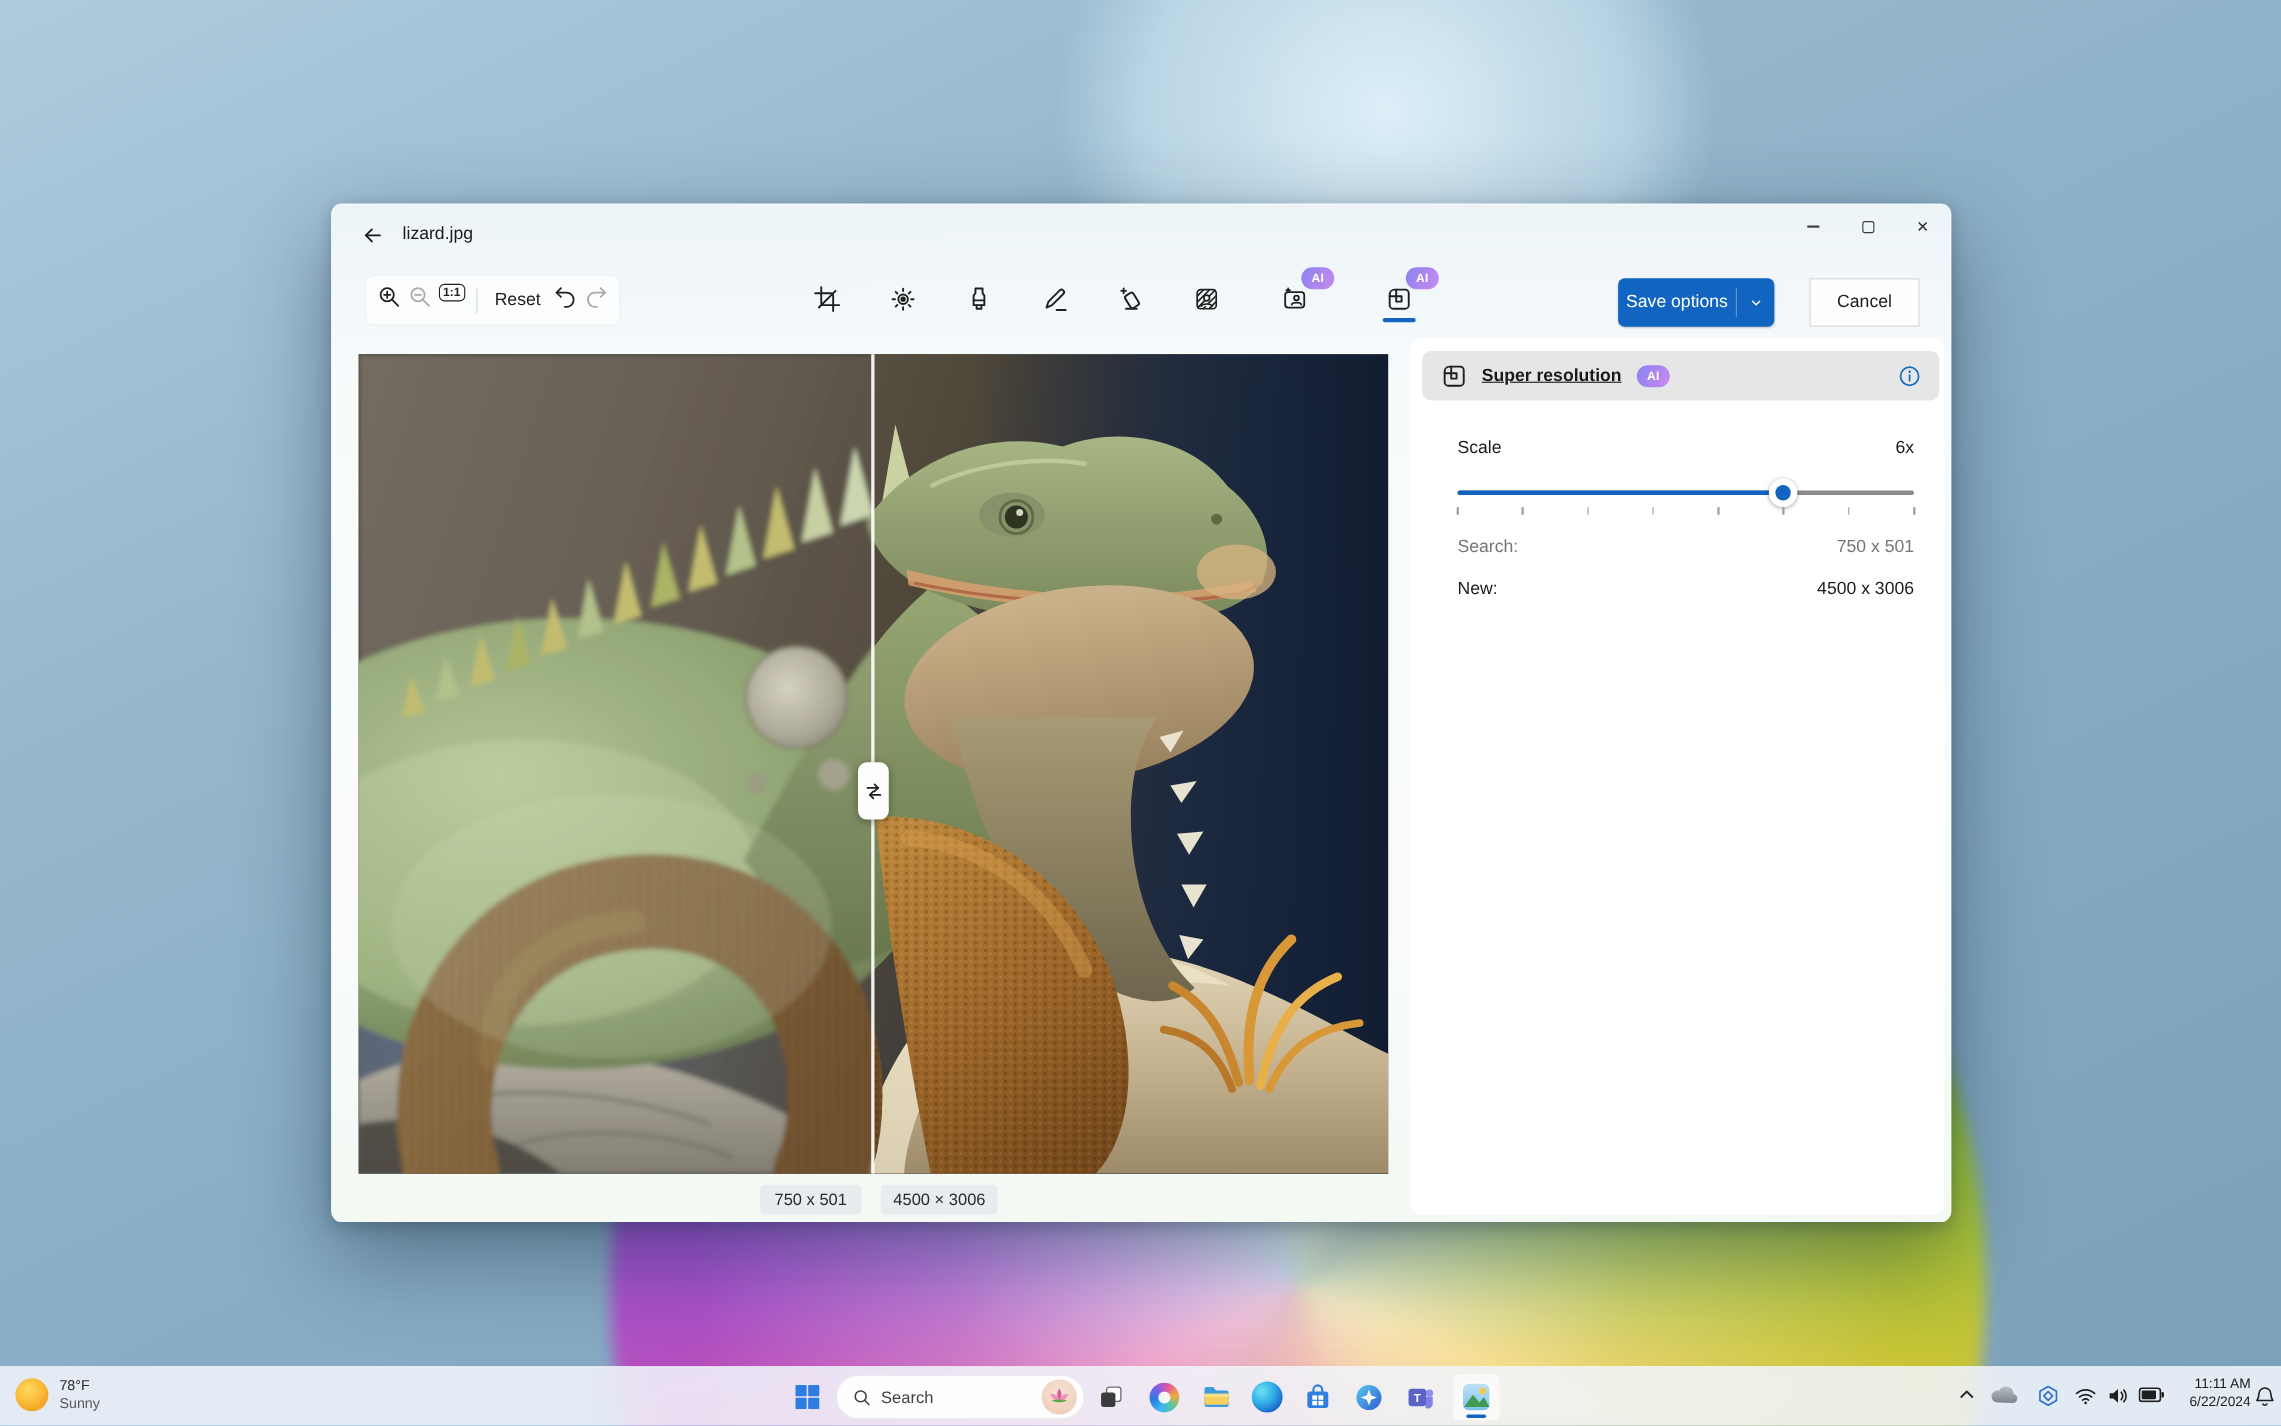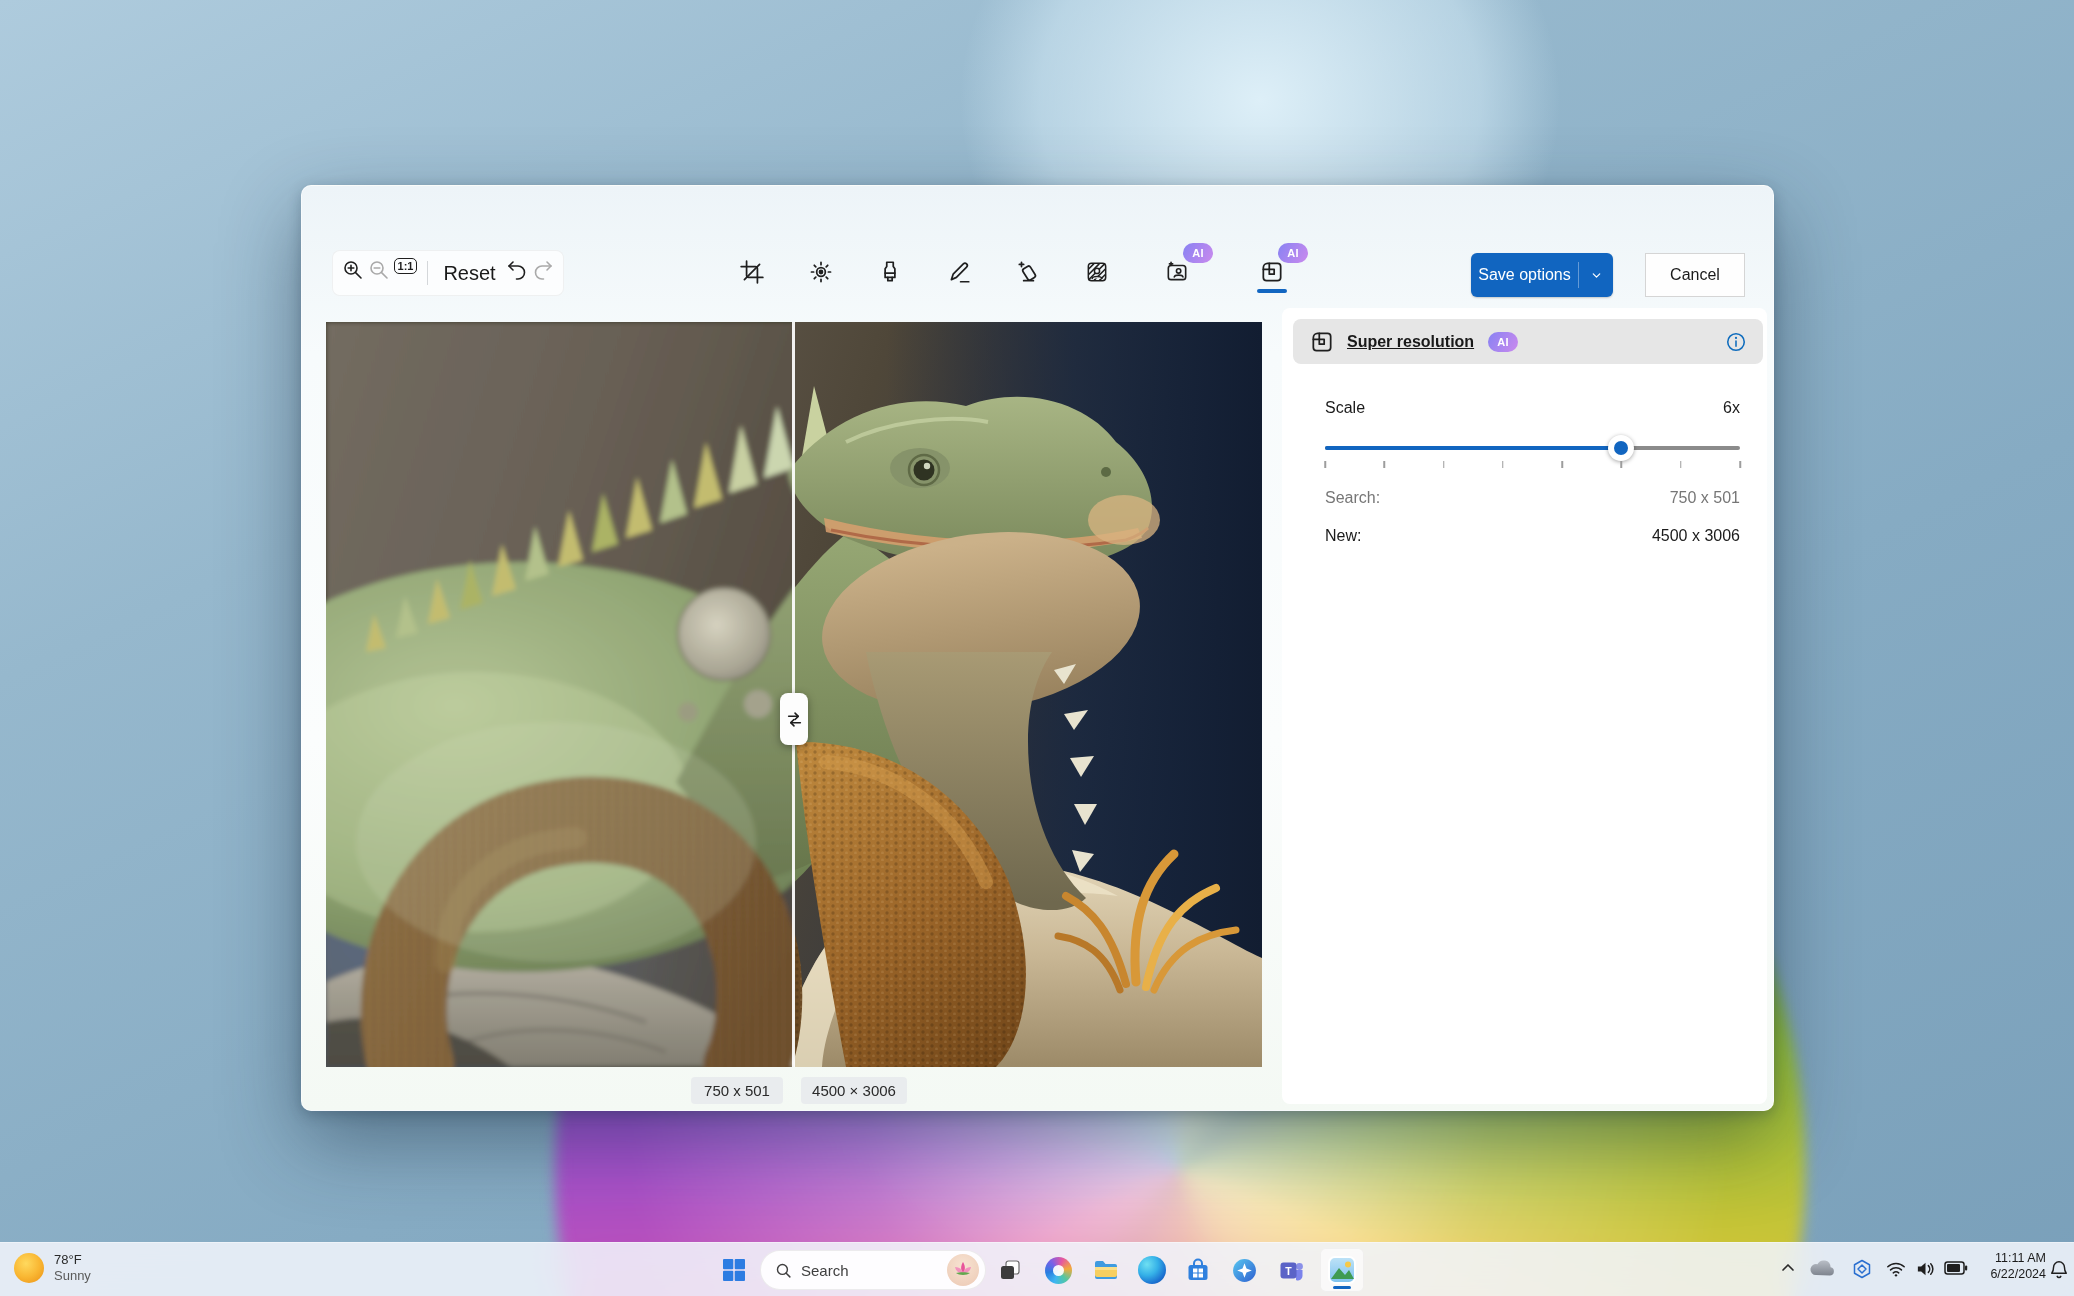--- a/index.html
+++ b/index.html
@@ -30,21 +30,21 @@
   .glyph-max{width:11px;height:11px;border:1.5px solid #3d3d3d;border-radius:2.5px;}
   .glyph-close{font-size:14px;line-height:1;color:#303030;}
   
   .tb-pill{position:absolute;left:30px;top:64px;width:232px;height:46px;border-radius:8px;
     background:rgba(255,255,255,.72);border:1px solid rgba(0,0,0,.05);
     display:flex;align-items:center;padding:0 8px;gap:2px;}
   .tb-icon{width:30px;height:30px;display:flex;align-items:flex-start;justify-content:center;border-radius:5px;color:#1f1f1f;}
   .tb-icon.disabled{color:#a9a9a9;}
   .ratio-box{font-size:11px;font-weight:bold;border:1.6px solid #1f1f1f;border-radius:5px;padding:1px 3px;color:#1f1f1f;}
   .tb-sep{width:1px;height:24px;background:#d4d7da;margin:0 7px;}
-  .reset-label{font-size:20px;color:#1a1a1a;padding:0 7px;}
+  .reset-label{font-size:16px;color:#1a1a1a;padding:0 7px;}
   .tool-btn{position:absolute;top:66px;width:40px;height:40px;display:flex;align-items:center;justify-content:center;color:#1f1f1f;}
   .ai-pill{position:absolute;top:-9px;right:-16px;width:30px;height:20px;border-radius:10px;
     background:linear-gradient(120deg,#8f83f2 10%,#c489ee 90%);color:#fff;font-size:11px;font-weight:bold;
     display:flex;align-items:center;justify-content:center;letter-spacing:.3px;}
   .tool-underline{position:absolute;left:955px;top:103px;width:30px;height:4px;border-radius:2px;background:#1266c1;}
   .save-btn{position:absolute;left:1169px;top:67px;width:142px;height:44px;border-radius:6px;background:#1165c0;
     display:flex;align-items:center;color:#fff;font-size:16px;box-shadow:0 1px 2px rgba(0,0,0,.2);}
   .save-label{flex:1;text-align:center;}
   .save-split{width:1px;height:26px;background:rgba(255,255,255,.35);}
   .save-chev{width:34px;display:flex;align-items:center;justify-content:center;}
@@ -106,20 +106,40 @@
 </style>
 </head>
 <body>
 
 <div class="screen">
   <div class="wp-glow"></div>
   <div class="wp-flower"></div>
 
   <div class="window">
 
+    <div class="titlebar">
+      <div class="back-btn">
+        <svg width="22" height="22" viewBox="0 0 24 24" fill="none" stroke="#1a1a1a" stroke-width="1.8" stroke-linecap="round" stroke-linejoin="round">
+            <path d="M19 12H5"></path>
+            <path d="M11 6l-6 6 6 6"></path>
+          </svg>
+      </div>
+      <div class="win-title">lizard.jpg</div>
+      <div class="win-controls">
+        <div class="win-btn">
+            <span class="glyph-min"></span>
+          </div>
+        <div class="win-btn">
+            <span class="glyph-max"></span>
+          </div>
+        <div class="win-btn">
+            <span class="glyph-close">✕</span>
+          </div>
+      </div>
+    </div>
 
     <div class="tb-pill">
       <div class="tb-icon">
         <svg width="24" height="24" viewBox="0 0 24 24" fill="none" stroke="currentColor" stroke-width="1.6" stroke-linecap="round">
             <circle cx="10" cy="10" r="6"></circle>
             <path d="M14.6 14.6L20 20"></path>
             <path d="M10 7.2v5.6M7.2 10h5.6"></path>
           </svg>
       </div>
       <div class="tb-icon disabled">

